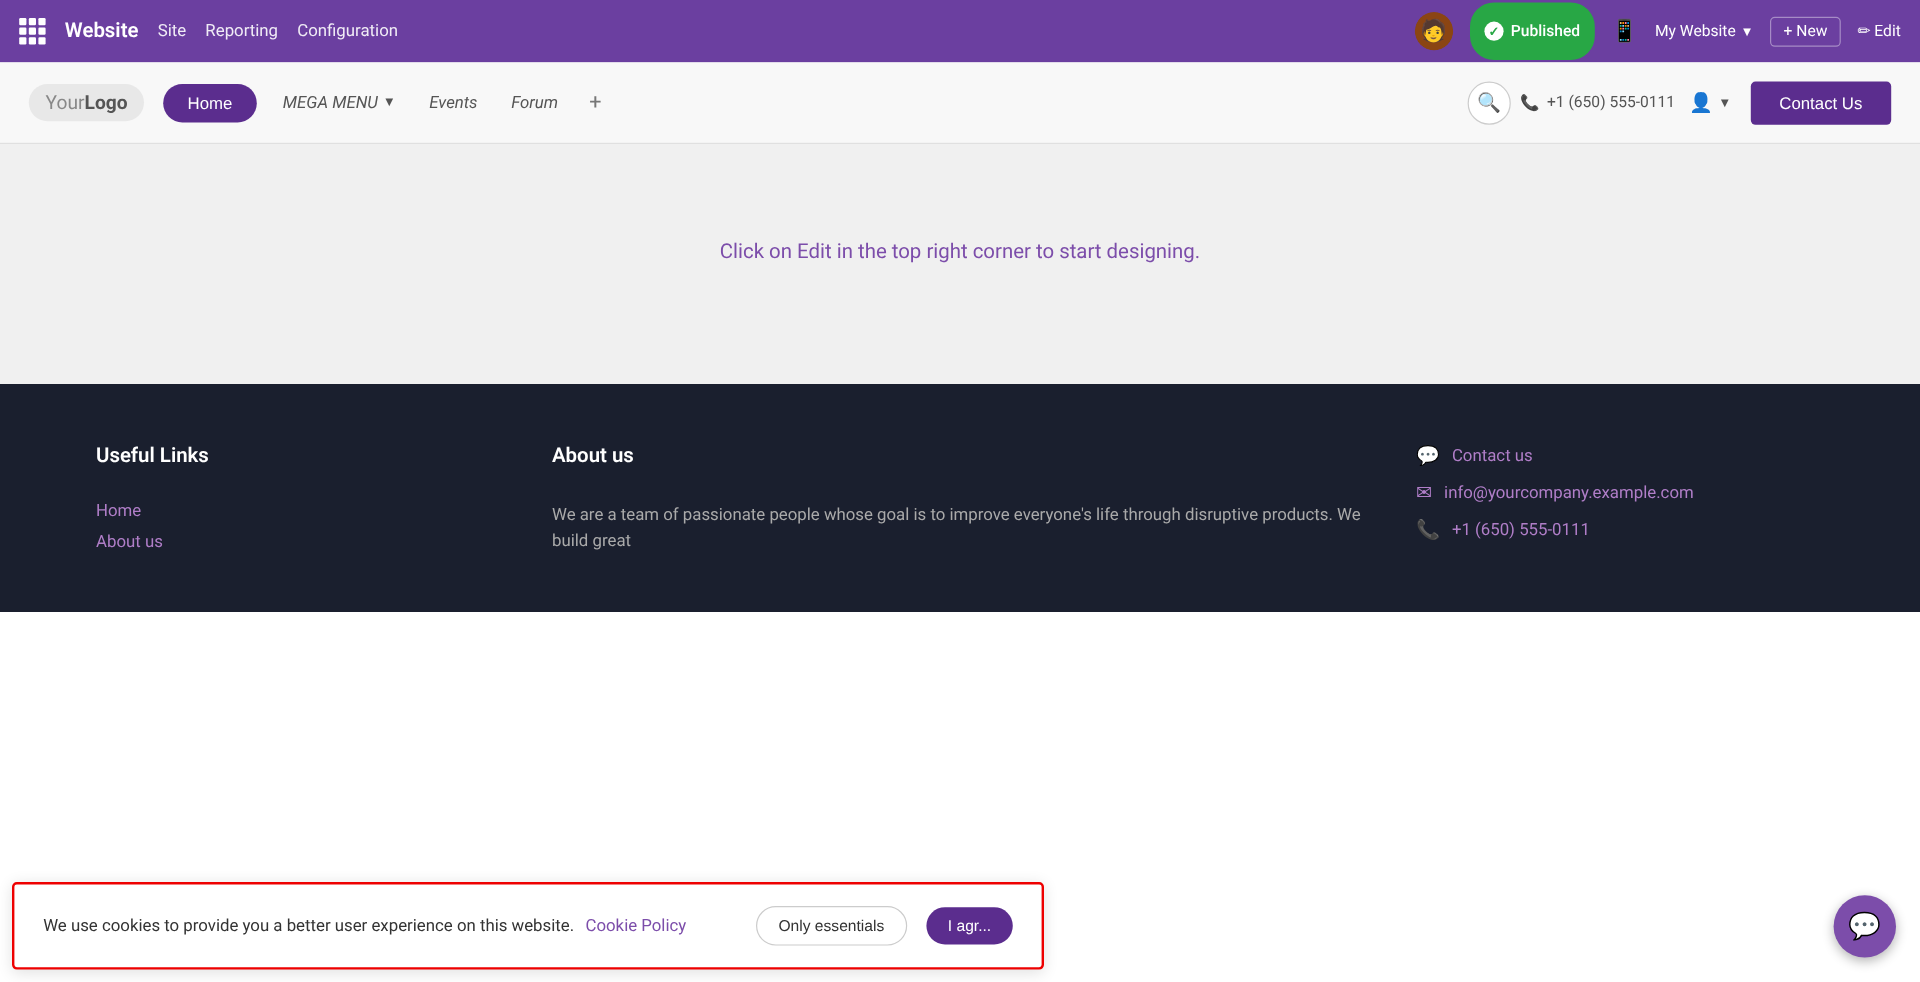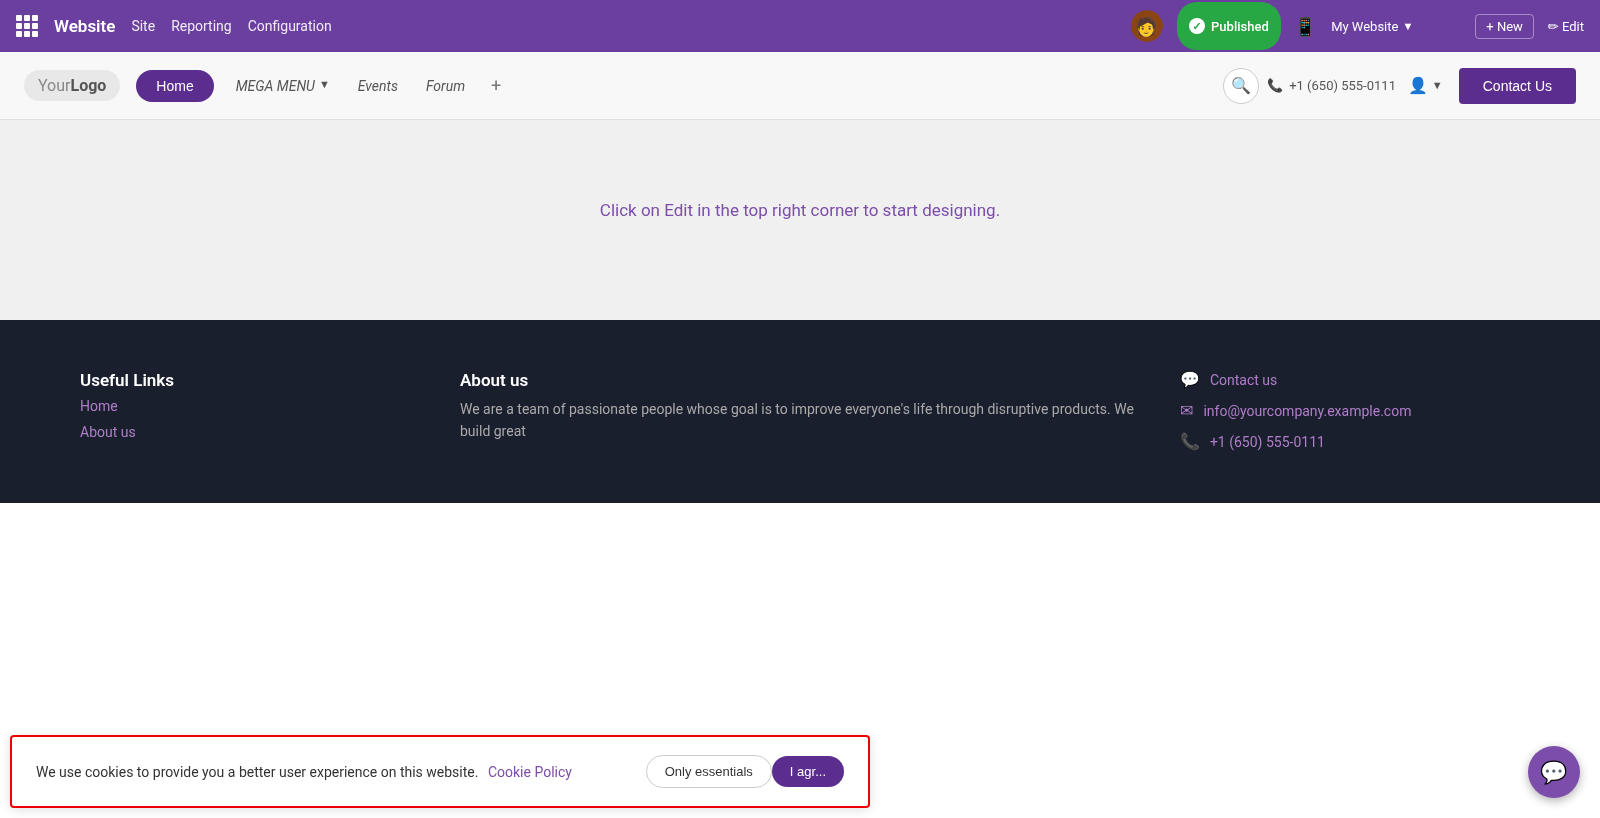--- a/index.html
+++ b/index.html
@@ -34,21 +34,20 @@
     .mobile-icon { color: white; font-size: 18px; cursor: pointer; }
     .my-website-btn { 
       display: flex; align-items: center; gap: 4px;
       color: white; font-size: 13px; cursor: pointer;
     }
     .new-btn {
       display: flex; align-items: flex-end; gap: 4px;
       color: white; font-size: 13px; cursor: pointer;
       border: 1px solid rgba(255,255,255,0.4); border-radius: 4px;
       padding: 4px 10px;
-      margin-left: 48px;
     }
     .edit-btn {
       display: flex; align-items: center; gap: 4px;
       color: white; font-size: 13px; cursor: pointer;
     }
     .avatar { width: 32px; height: 32px; border-radius: 50%; overflow: hidden; cursor: pointer; }
     .avatar-img {
       width: 32px; height: 32px; border-radius: 50%;
       background: #8b4513;
       display: flex; align-items: center; justify-content: center;
@@ -121,38 +120,38 @@
 
     
     .footer {
       background: #1a1f2e;
       padding: 50px 80px 40px;
       color: #ccc;
       display: grid;
       grid-template-columns: 1fr 2fr 1fr;
       gap: 40px;
     }
-    .footer-section-title { font-size: 17px; color: white; font-weight: 600; margin-bottom: 8px; }
+    .footer-section-title { font-size: 17px; color: white; font-weight: 600; margin-bottom: 28px; }
     .footer-link { color: #b07ec8; font-size: 14px; margin-bottom: 10px; cursor: pointer; display: block; }
     .footer-text { font-size: 14px; color: #aaa; line-height: 1.6; }
     .footer-connect-item {
       display: flex; align-items: center; gap: 10px;
       margin-bottom: 12px; font-size: 14px; color: #b07ec8; cursor: pointer;
     }
     .footer-icon { font-size: 16px; }
 
     
     .cookie-banner {
       position: fixed; bottom: 0; left: 0;
       width: 860px; max-width: 100%;
       background: white;
       border: 2px solid #e00;
       border-radius: 4px;
       padding: 18px 24px;
-      display: flex; align-items: center; 
+      display: flex; align-items: center; gap: 16px;
       z-index: 1000;
       margin: 10px;
       box-shadow: 0 2px 12px rgba(0,0,0,0.12);
     }
     .cookie-text { font-size: 14px; color: #333; flex: 1; }
     .cookie-policy-link { color: #7c4daa; cursor: pointer; margin-left: 6px; }
     .cookie-only-essentials-btn {
       background: white; color: #333;
       border: 1px solid #ccc; border-radius: 20px;
       padding: 8px 18px; font-size: 13px; cursor: pointer;

